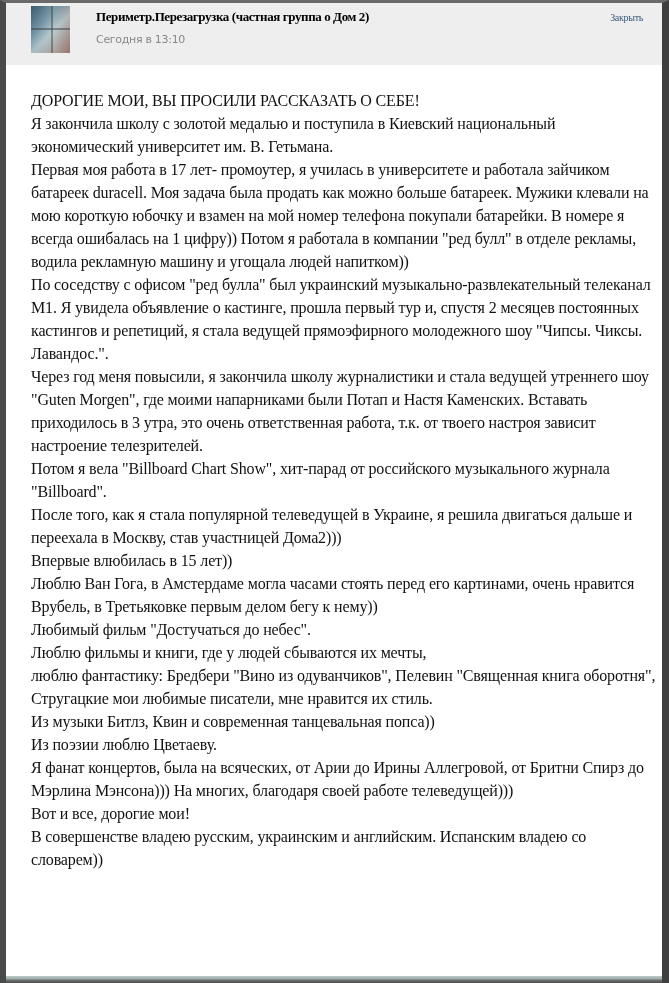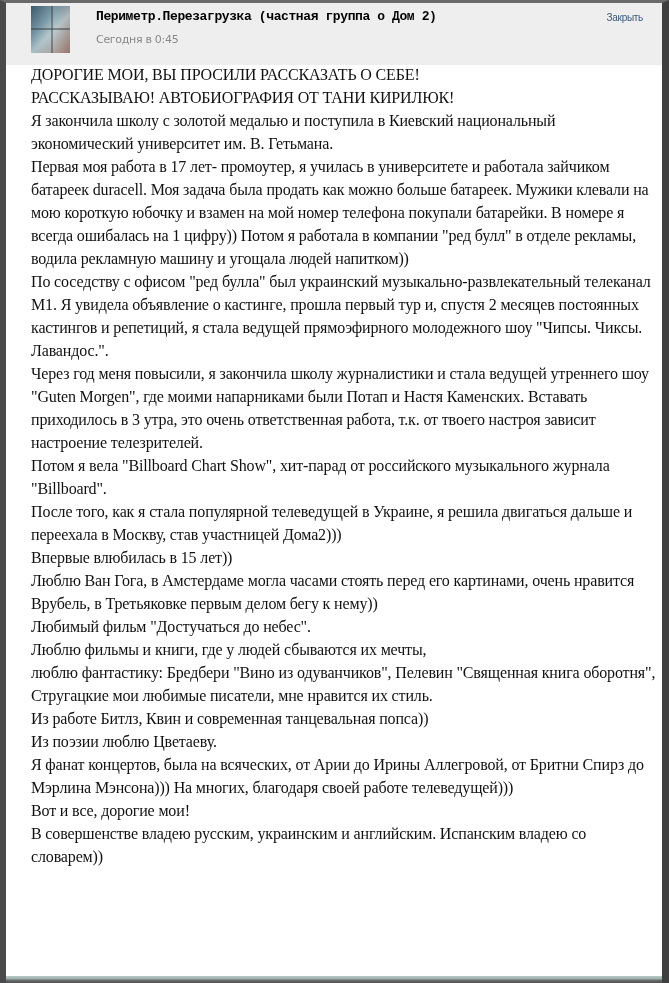--- a/index.html
+++ b/index.html
@@ -47,48 +47,48 @@
     .avatar::after {
       content: "";
       position: absolute;
       left: 20px; top: 0;
       width: 2px; height: 100%;
       background: rgba(60,60,60,0.45);
     }
     .group-title {
       position: absolute;
       left: 90px; top: 6px;
-      font-family: Liberation Mono, monospace;
+      font-family: Liberation Serif, serif;
       font-weight: bold;
       font-size: 13px;
       color: #000000;
       letter-spacing: -0.4px;
       white-space: nowrap;
     }
     .post-time {
       position: absolute;
       left: 90px; top: 30px;
       font-family: "DejaVu Sans", sans-serif;
       font-size: 11px;
       color: #888888;
       letter-spacing: -0.3px;
       white-space: nowrap;
     }
     .close-link {
       position: absolute;
       right: 19px; top: 9px;
-      font-family: Liberation Sans, sans-serif;
+      font-family: Liberation Serif, serif;
       font-size: 10px;
       color: #3b5a7f;
       cursor: pointer;
       letter-spacing: -0.3px;
     }
     .content {
       position: absolute;
-      left: 25px; top: 60px;
+      left: 25px; top: 86px;
       width: 625px;
       font-family: "Liberation Serif", "DejaVu Serif", serif;
       font-size: 16px;
       line-height: 23px;
       color: #111111;
       letter-spacing: -0.15px;
     }
     .content p {
       margin: 0;
       padding: 0;
@@ -101,39 +101,38 @@
       background: linear-gradient(180deg, #b9c9c6 0%, #9db0ad 40%, #6d6d6d 60%, #4f4f4f 100%);
     }
   </style>
 </head>
 <body>
 
 <div class="frame">
   <div class="header">
     <div class="avatar"></div>
     <div class="group-title">Периметр.Перезагрузка (частная группа о Дом 2)</div>
-    <div class="post-time">Сегодня в 0:45</div>
+    <div class="post-time">Сегодня в 13:10</div>
     <div class="close-link">Закрыть</div>
   </div>
 
   <div class="content">
     <p>ДОРОГИЕ МОИ, ВЫ ПРОСИЛИ РАССКАЗАТЬ О СЕБЕ!</p>
-    <p>РАССКАЗЫВАЮ! АВТОБИОГРАФИЯ ОТ ТАНИ КИРИЛЮК!</p>
     <p>Я закончила школу с золотой медалью и поступила в Киевский национальный экономический университет им. В. Гетьмана.</p>
     <p>Первая моя работа в 17 лет- промоутер, я училась в университете и работала зайчиком батареек duracell. Моя задача была продать как можно больше батареек. Мужики клевали на мою короткую юбочку и взамен на мой номер телефона покупали батарейки. В номере я всегда ошибалась на 1 цифру)) Потом я работала в компании "ред булл" в отделе рекламы, водила рекламную машину и угощала людей напитком))</p>
     <p>По соседству с офисом "ред булла" был украинский музыкально-развлекательный телеканал М1. Я увидела объявление о кастинге, прошла первый тур и, спустя 2 месяцев постоянных кастингов и репетиций, я стала ведущей прямоэфирного молодежного шоу "Чипсы. Чиксы. Лавандос.".</p>
     <p>Через год меня повысили, я закончила школу журналистики и стала ведущей утреннего шоу "Guten Morgen", где моими напарниками были Потап и Настя Каменских. Вставать приходилось в 3 утра, это очень ответственная работа, т.к. от твоего настроя зависит настроение телезрителей.</p>
     <p>Потом я вела "Billboard Chart Show", хит-парад от российского музыкального журнала "Billboard".</p>
     <p>После того, как я стала популярной телеведущей в Украине, я решила двигаться дальше и переехала в Москву, став участницей Дома2)))</p>
     <p>Впервые влюбилась в 15 лет))</p>
     <p>Люблю Ван Гога, в Амстердаме могла часами стоять перед его картинами, очень нравится Врубель, в Третьяковке первым делом бегу к нему))</p>
     <p>Любимый фильм "Достучаться до небес".</p>
     <p>Люблю фильмы и книги, где у людей сбываются их мечты,</p>
     <p>люблю фантастику: Бредбери "Вино из одуванчиков", Пелевин "Священная книга оборотня", Стругацкие мои любимые писатели, мне нравится их стиль.</p>
-    <p>Из работе Битлз, Квин и современная танцевальная попса))</p>
+    <p>Из музыки Битлз, Квин и современная танцевальная попса))</p>
     <p>Из поэзии люблю Цветаеву.</p>
     <p>Я фанат концертов, была на всяческих, от Арии до Ирины Аллегровой, от Бритни Спирз до Мэрлина Мэнсона))) На многих, благодаря своей работе телеведущей)))</p>
     <p>Вот и все, дорогие мои!</p>
     <p>В совершенстве владею русским, украинским и английским. Испанским владею со словарем))</p>
   </div>
 
   <div class="bottom-edge"></div>
 </div>
 
 </body></html>

